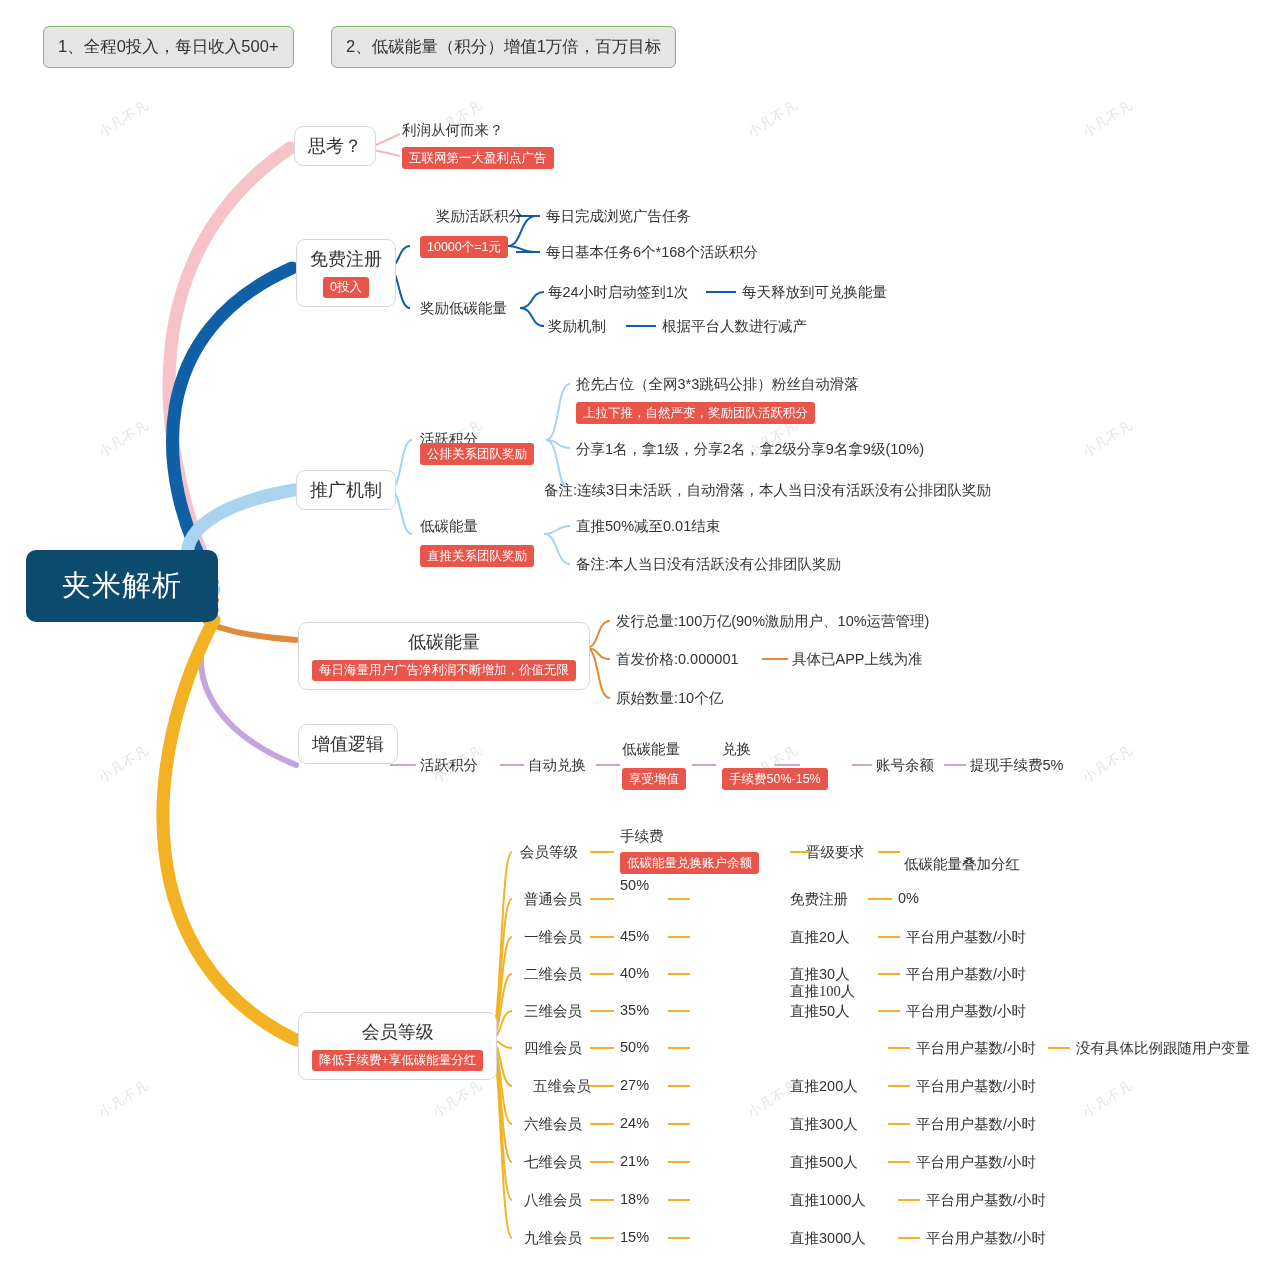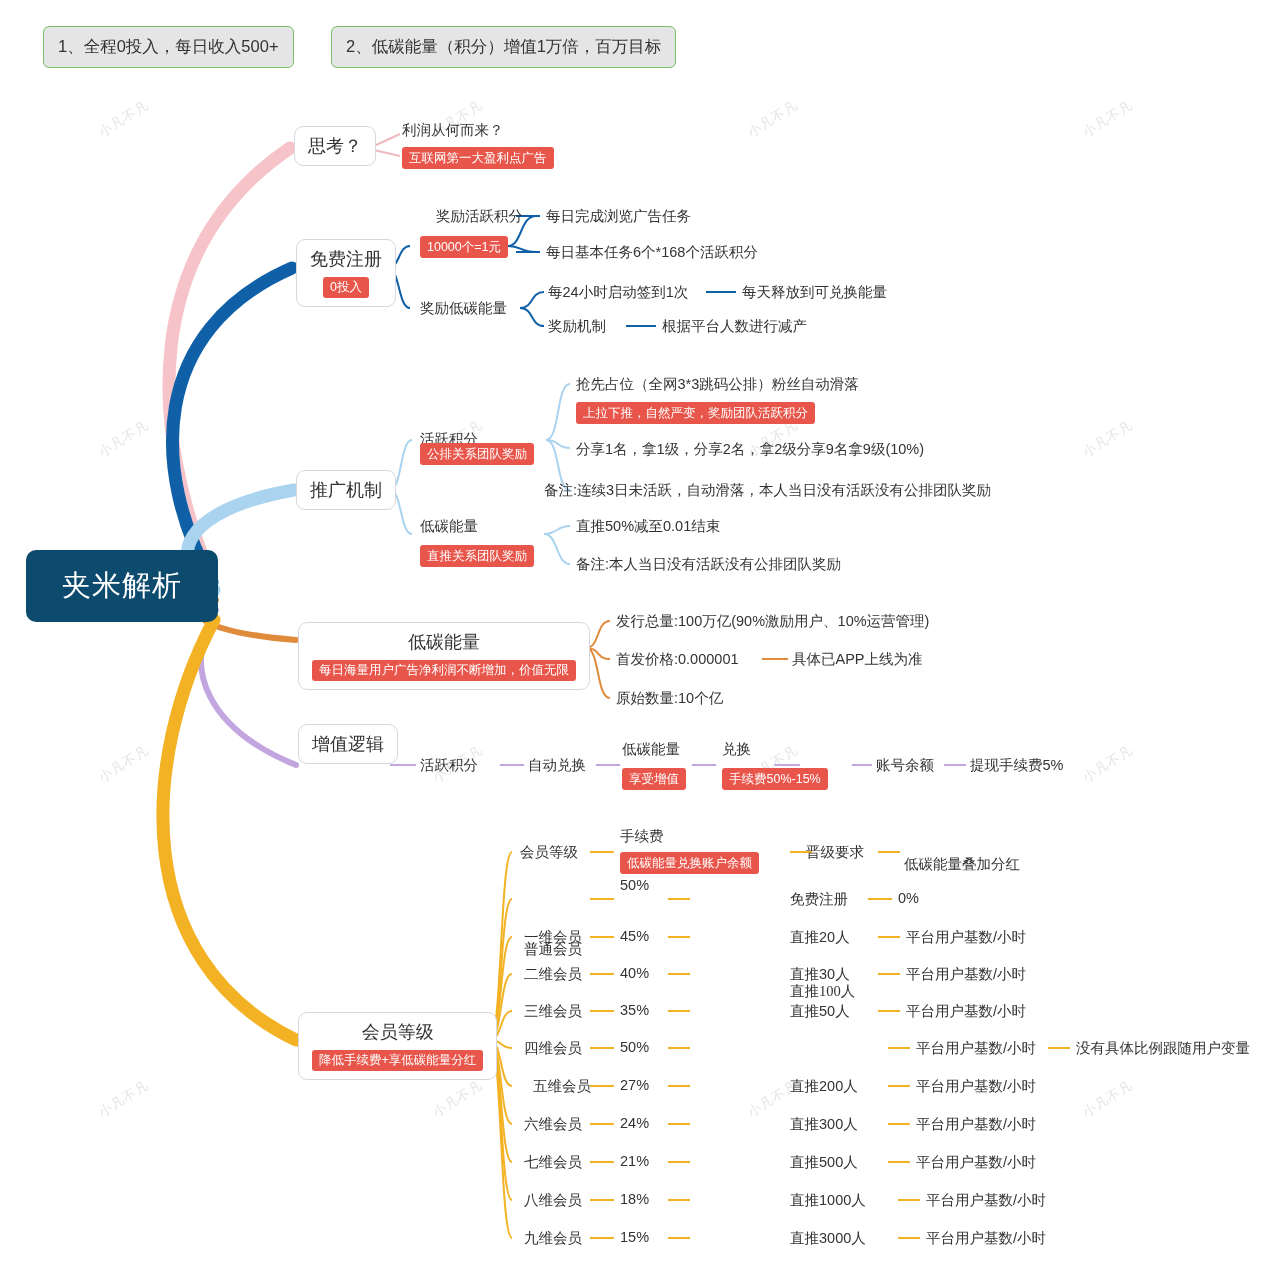--- a/index.html
+++ b/index.html
@@ -261,21 +261,21 @@
   </div>
 
   <div class="node txt" style="left:520px;top:843px;">会员等级</div>
   <div class="node txt" style="left:620px;top:827px;">手续费</div>
   <div class="node" style="left:620px;top:852px;">
     <span class="redtag">低碳能量兑换账户余额</span>
   </div>
   <div class="node txt" style="left:806px;top:843px;">晋级要求</div>
   <div class="node txt" style="left:904px;top:843px;margin-top:12px;">低碳能量叠加分红</div>
 
-  <div class="node txt" style="left:524px;top:940px;">普通会员</div>
+  <div class="node txt" style="left:524px;top:890px;">普通会员</div>
   <div class="node txt" style="left:620px;top:877px;">50%</div>
   <div class="node txt" style="left:790px;top:890px;">免费注册</div>
   <div class="node txt" style="left:898px;top:890px;">0%</div>
 
   <div class="node txt" style="left:524px;top:928px;">一维会员</div>
   <div class="node txt" style="left:620px;top:928px;">45%</div>
   <div class="node txt" style="left:790px;top:928px;">直推20人</div>
   <div class="node txt" style="left:906px;top:928px;">平台用户基数/小时</div>
 
   <div class="node txt" style="left:524px;top:965px;">二维会员</div>

